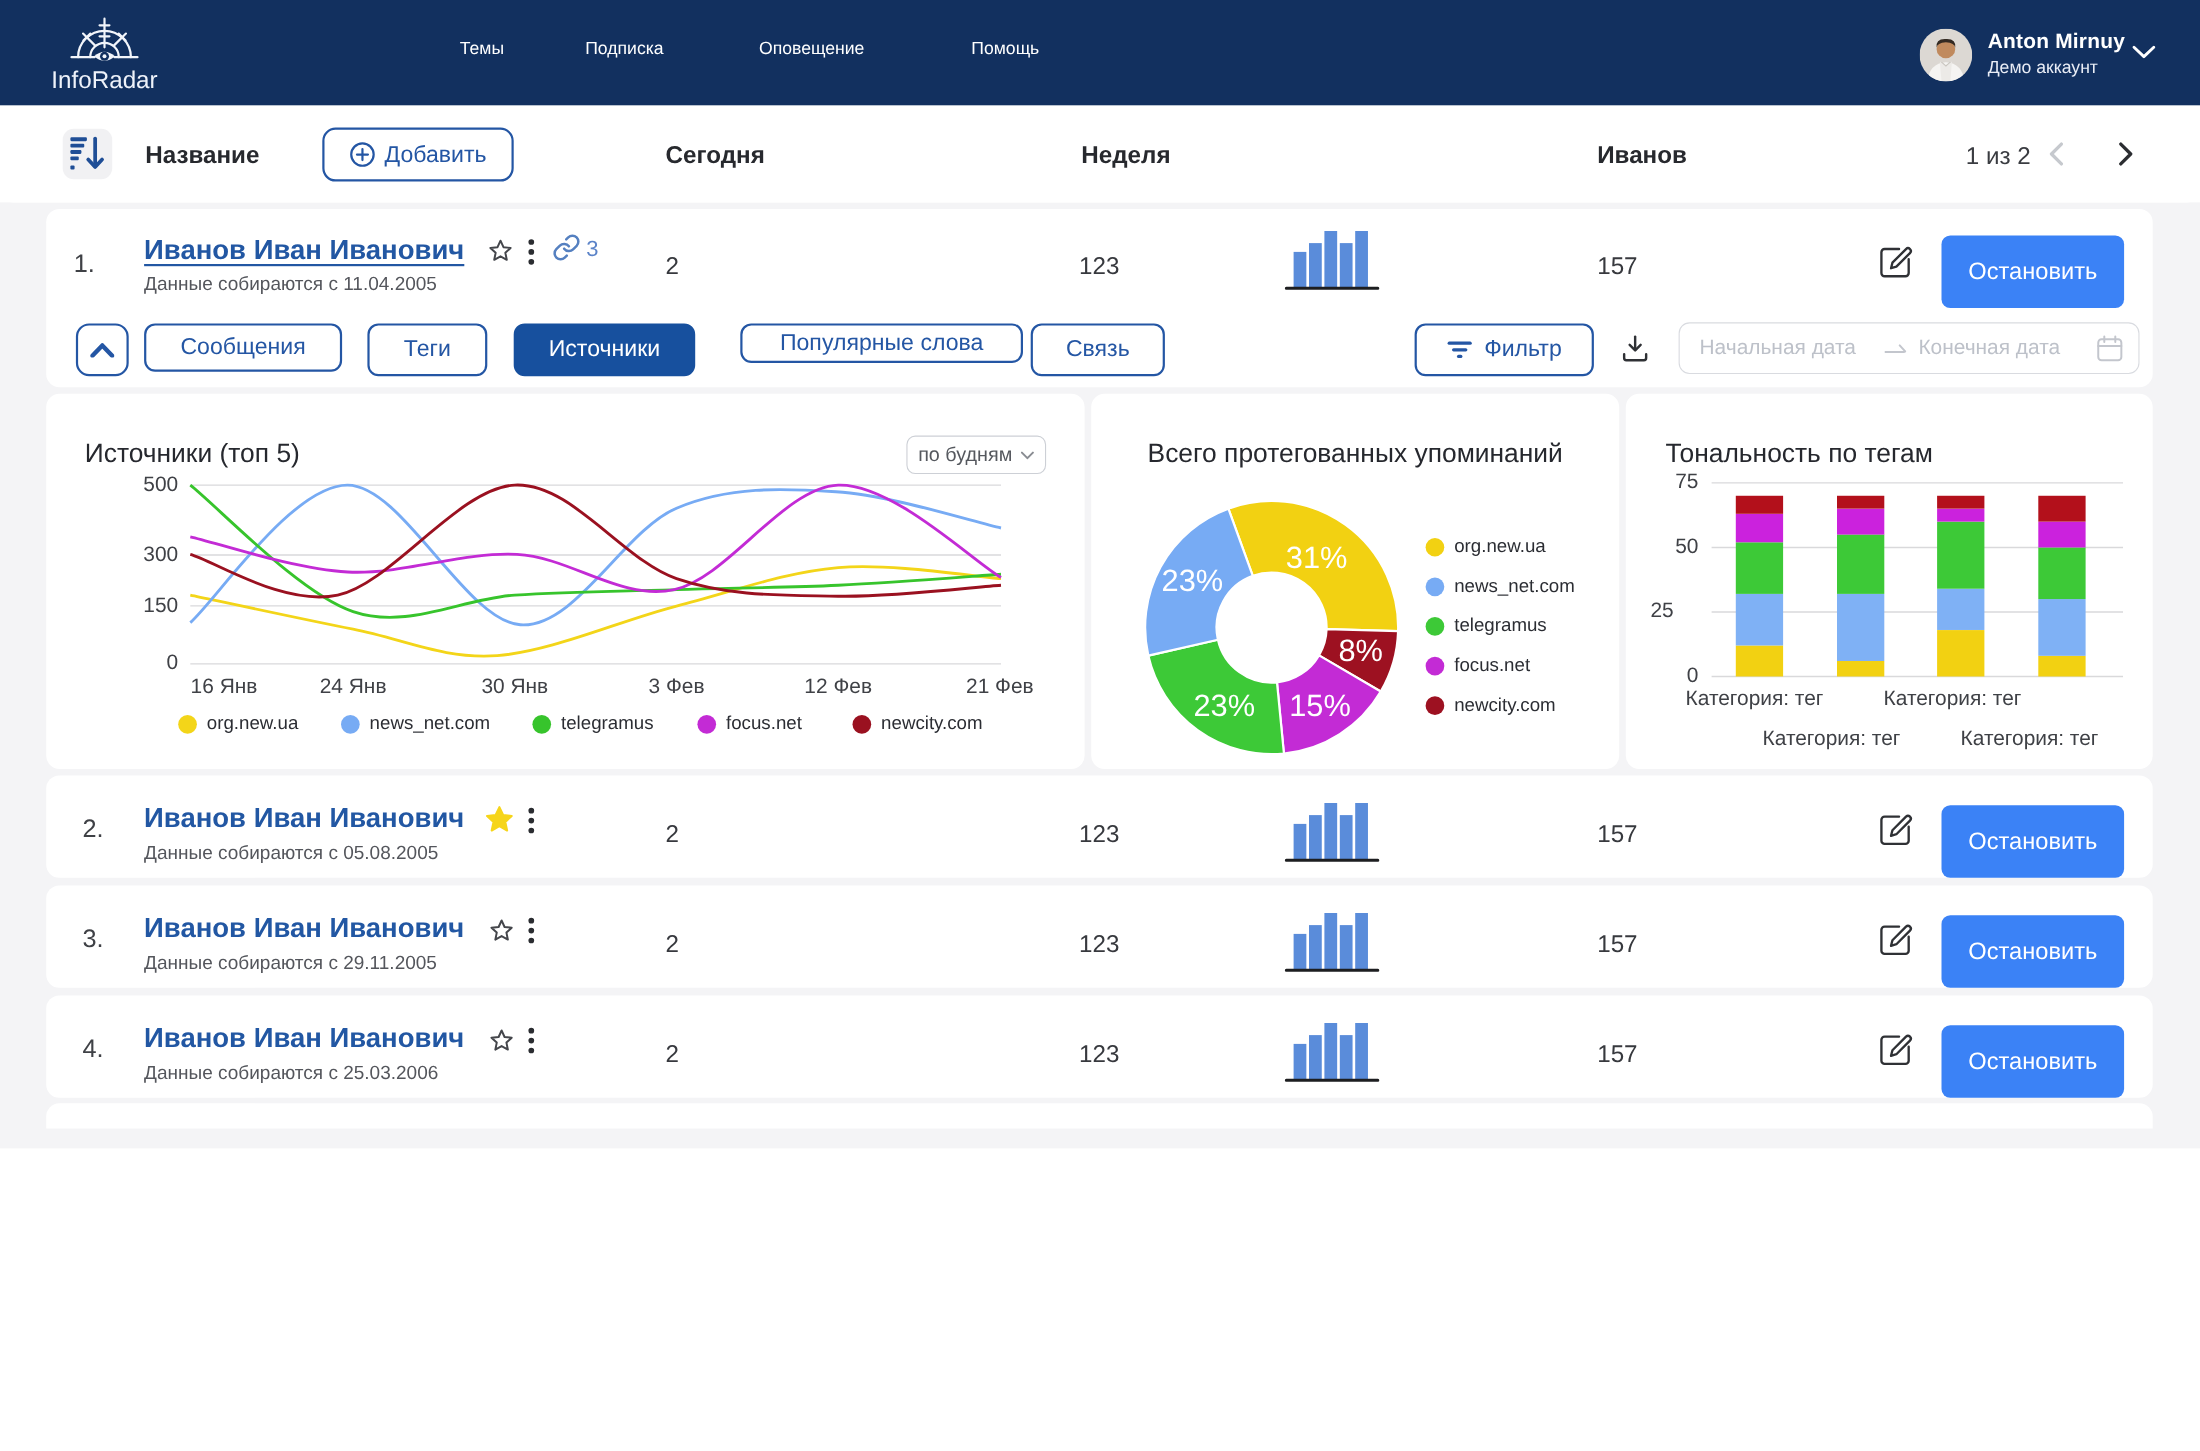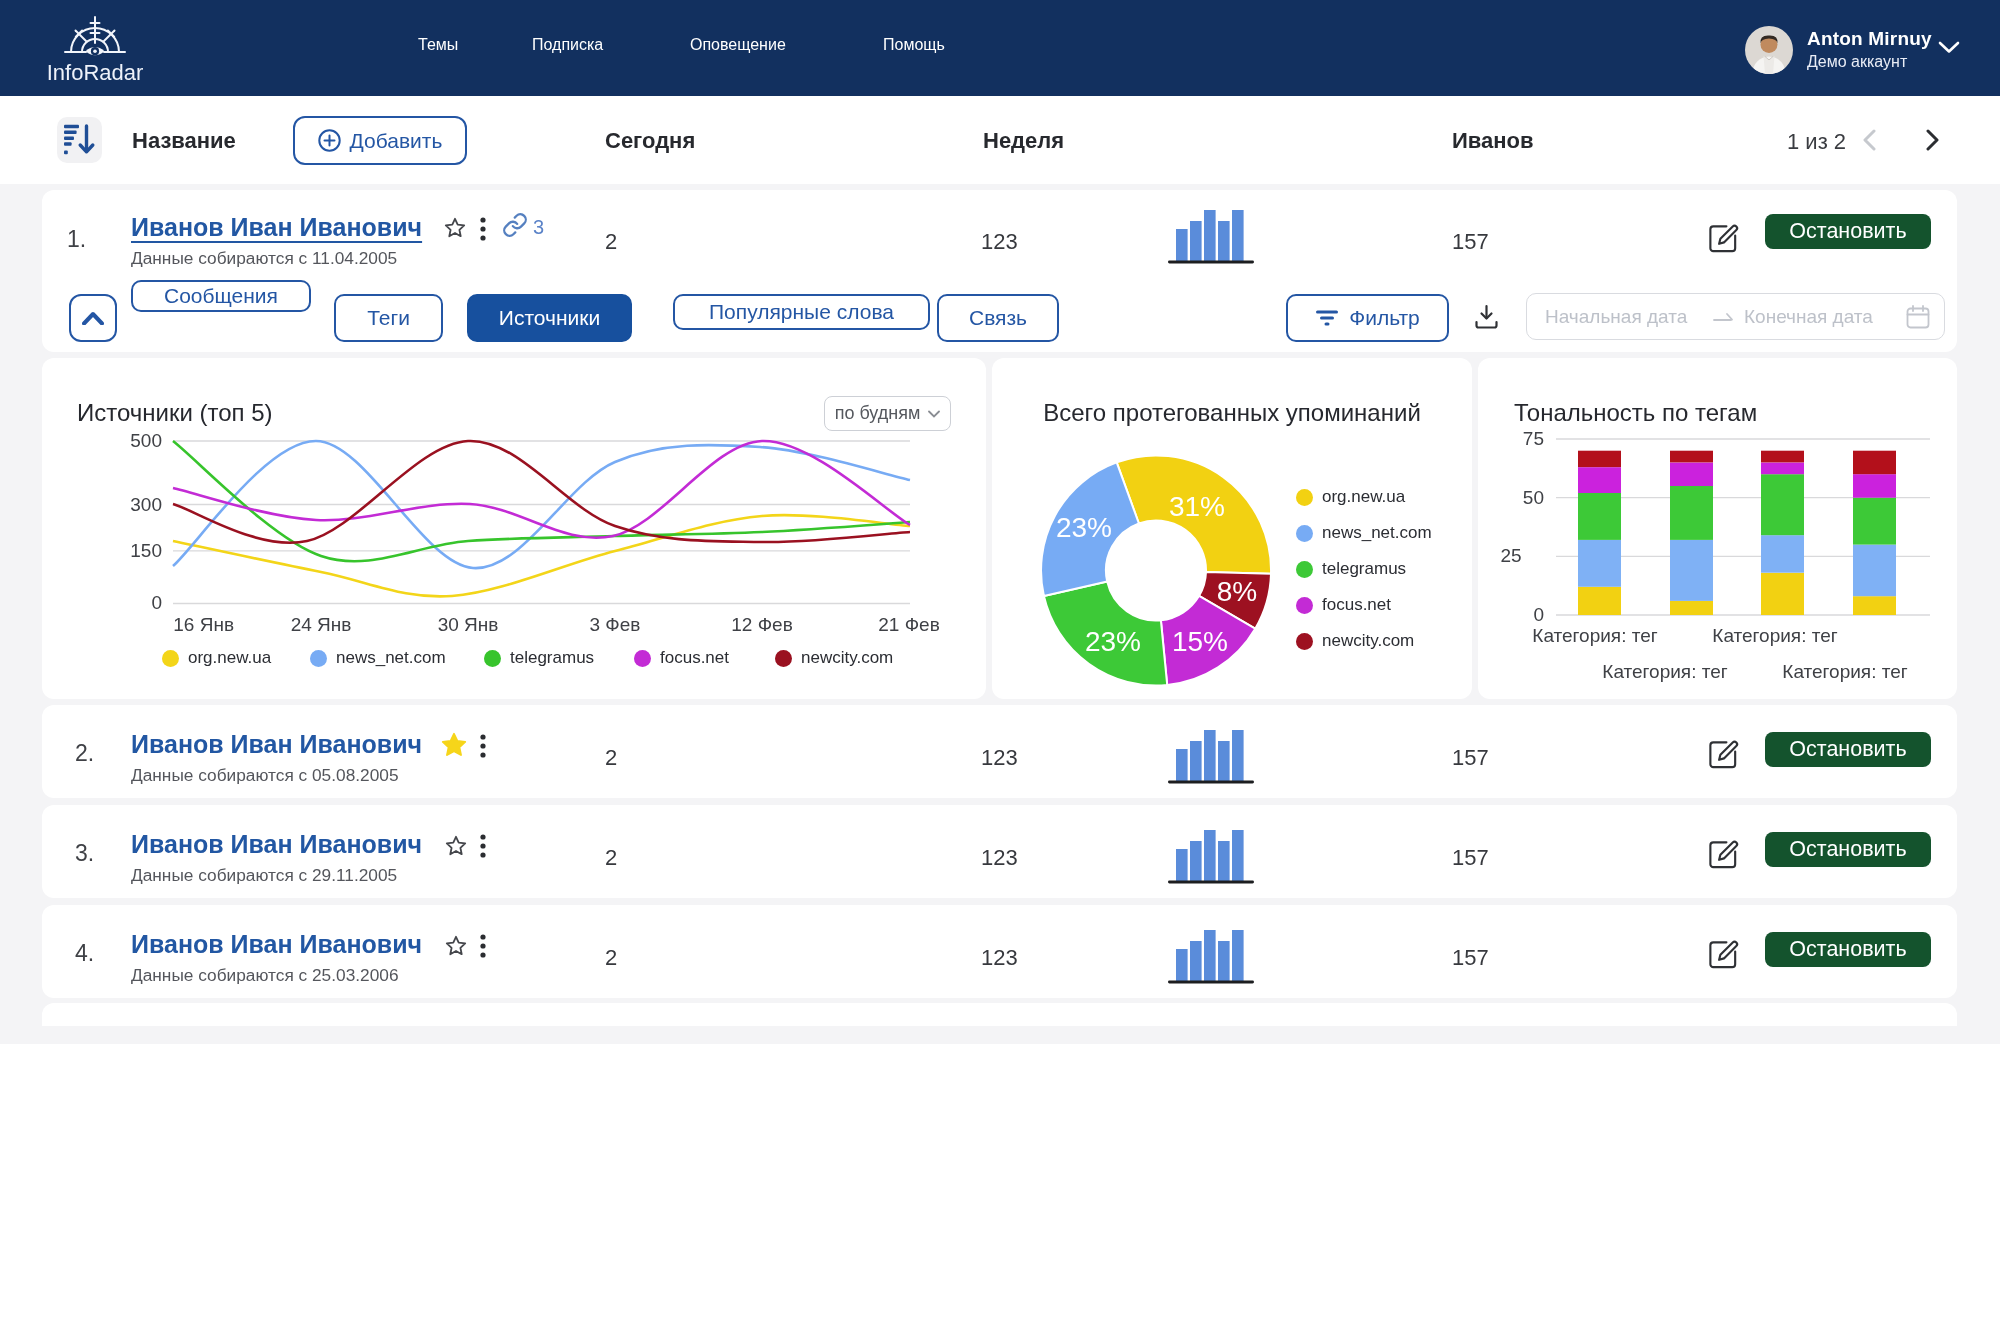--- a/index.html
+++ b/index.html
@@ -5,21 +5,21 @@
 html,body{width:2000px;height:1319px;background:#fff;font-family:"Liberation Sans",sans-serif;position:relative;overflow:hidden}
 .abs{position:absolute}
 .hdr{left:0;top:0;width:2000px;height:96px;background:#12305f}
 .navlink{top:36px;font-size:16px;color:#fff}
 .graybg{left:0;top:184px;width:2000px;height:860px;background:#f4f4f6}
 .toolbar{left:0;top:96px;width:2000px;height:88px;background:#fff;border-radius:0 0 12px 12px}
 .card{position:absolute;background:#fff;border-radius:12px}
 .colhdr{position:absolute;top:128px;font-size:22px;font-weight:bold;color:#27292e}
 .obtn{position:absolute;border:2px solid #2456a4;border-radius:10px;color:#2456a4;font-size:21px;display:flex;align-items:center;justify-content:center;background:#fff}
 .obtn.active{background:#17509e;color:#fff;border-color:#17509e}
-.bluebtn{position:absolute;width:166px;height:35px;background:#14532d;border-radius:8px;color:#fff;font-size:21.5px;display:flex;align-items:center;justify-content:center}
+.bluebtn{position:absolute;width:166px;height:66px;background:#3b82f6;border-radius:8px;color:#fff;font-size:21.5px;display:flex;align-items:center;justify-content:center}
 .name{font-size:25px;font-weight:bold;color:#2257a3}
 .sub{font-size:17.3px;color:#54565c}
 .val{font-size:22px;color:#37393e}
 .rownum{font-size:23px;color:#3f4146}
 .ctitle{font-size:24px;color:#26282e}
 .leg{font-size:17px;color:#2b2d33;display:flex;align-items:center;height:20px}
 .dot{width:17px;height:17px;border-radius:50%;margin-right:9px;flex:0 0 auto}
 .axlab{position:absolute;font-size:19px;color:#3f4146}
 </style></head>
 <body>
@@ -134,21 +134,21 @@
 <path d="M21 5.5 H7.5 a3 3 0 0 0 -3 3 V28 a3 3 0 0 0 3 3 H27 a3 3 0 0 0 3 -3 V15"></path>
 <path d="M13.5 23.5 L14.8 18.3 L27.5 5.6 a2.6 2.6 0 0 1 3.7 3.7 L18.5 22 L13.5 23.5 Z" fill="#fff"></path>
 </g>
     </svg></div>
 <div class="bluebtn" style="left:1765px;top:214px">Остановить</div>
 <div class="obtn" style="left:69px;top:294px;width:48px;height:48px;border-radius:12px">
     <svg width="22" height="14" viewBox="0 0 22 14">
       <path d="M2 12.5 L11 3 L20 12.5" stroke="#2456a4" stroke-width="4" fill="none" stroke-linecap="round" stroke-linejoin="round"></path>
     </svg>
   </div>
-<div class="obtn" style="left:131px;top:280px;width:180px;height:32px">Сообщения</div>
+<div class="obtn" style="left:131px;top:294px;width:180px;height:44px">Сообщения</div>
 <div class="obtn" style="left:334px;top:294px;width:109px;height:48px">Теги</div>
 <div class="obtn active" style="left:467px;top:294px;width:165px;height:48px">Источники</div>
 <div class="obtn" style="left:673px;top:294px;width:257px;height:36px">Популярные слова</div>
 <div class="obtn" style="left:937px;top:294px;width:122px;height:48px">Связь</div>
 <div class="obtn" style="left:1286px;top:294px;width:163px;height:48px;gap:10px">
 <svg width="24" height="18" viewBox="0 0 24 18">
       <g fill="#2456a4">
         <rect x="1" y="1.5" width="22" height="3" rx="1.5"></rect>
         <rect x="5" y="7.5" width="14" height="3" rx="1.5"></rect>
         <rect x="9.5" y="13.5" width="5" height="3" rx="1.5"></rect>

